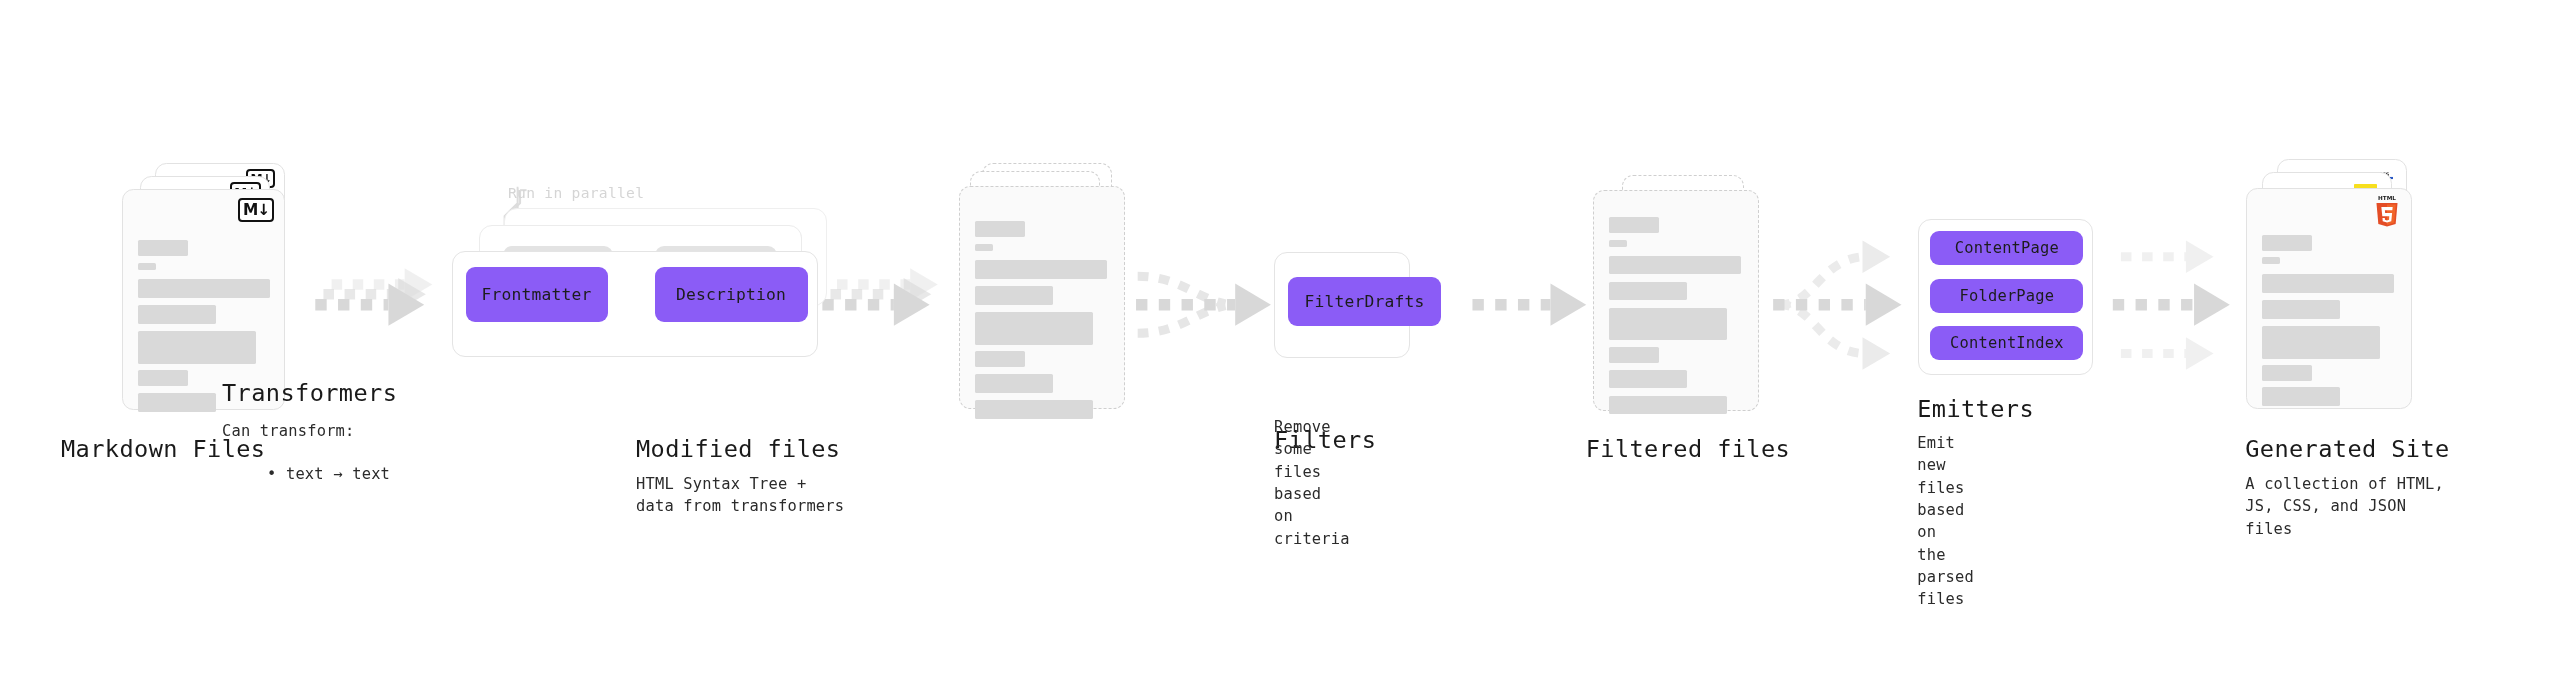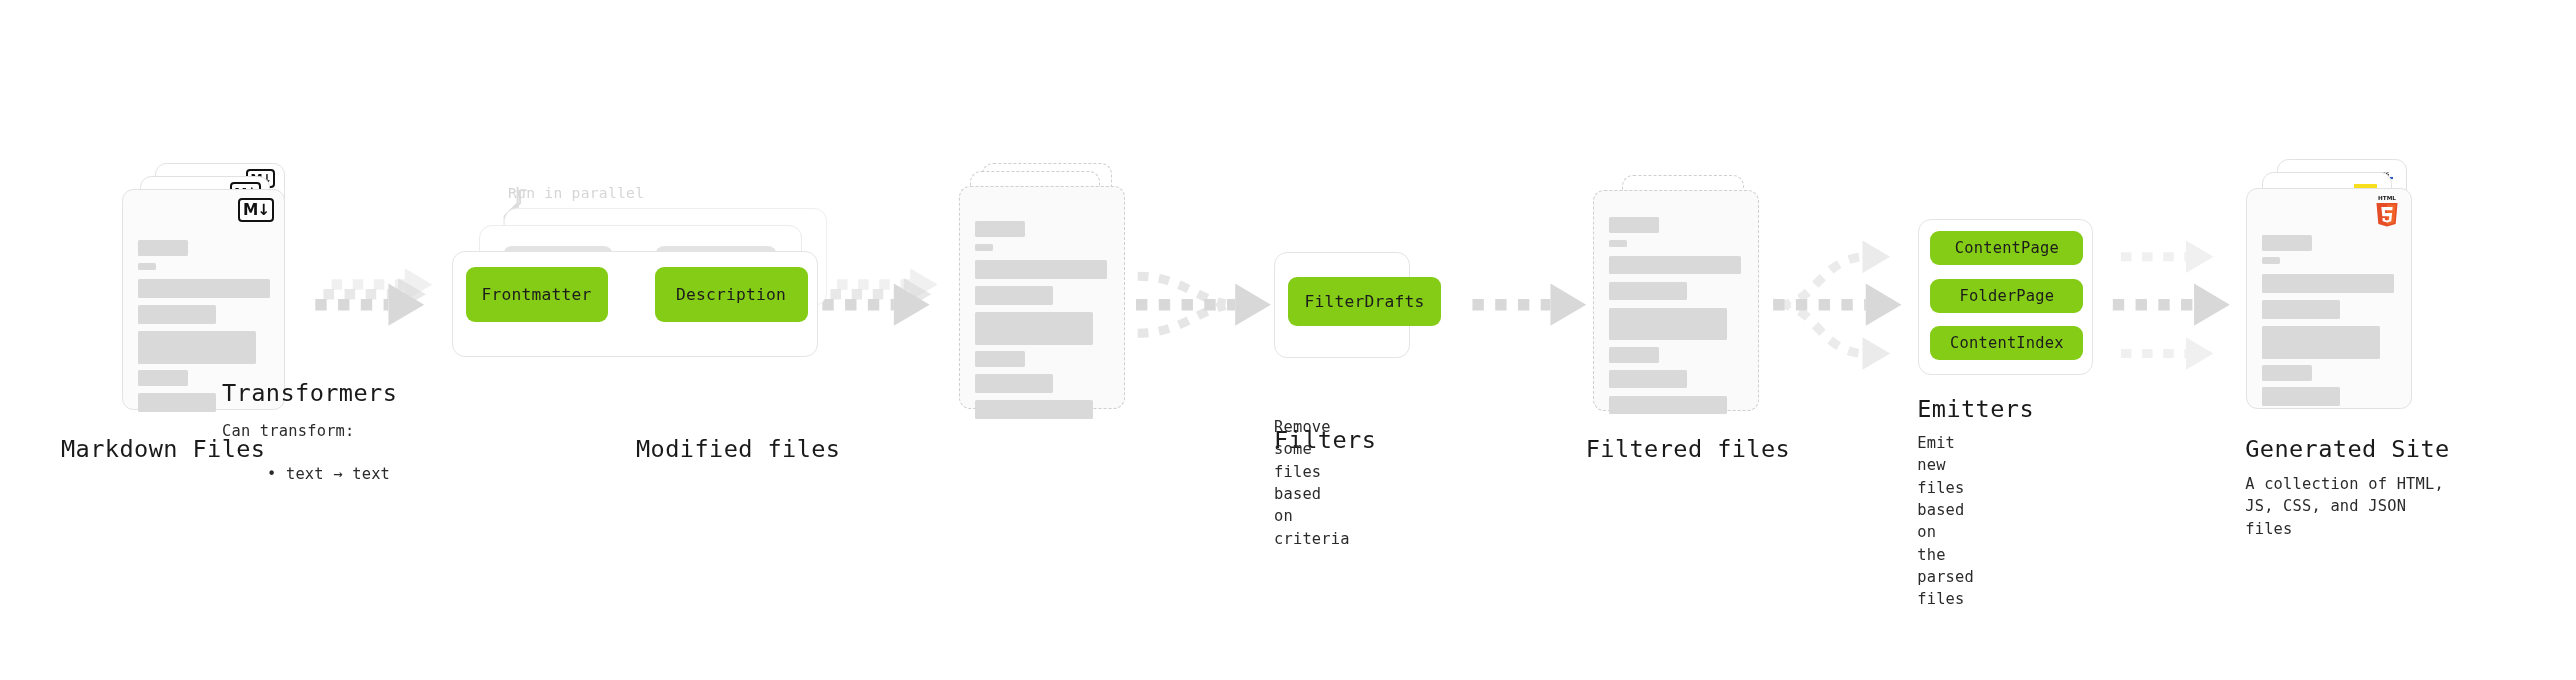--- a/index.html
+++ b/index.html
@@ -90,21 +90,21 @@
   
   .box {
     position: absolute;
     border: 1.6px solid #e4e4e4;
     border-radius: 13px;
     background: #ffffff;
   }
 
   .pill {
     position: absolute;
-    background: #84cc16;
+    background: #8b5cf6;
     border-radius: 9px;
     display: flex;
     align-items: center;
     justify-content: center;
     font-family: "DejaVu Sans Mono", "Liberation Mono", monospace;
     font-size: 16.3px;
     color: #1c1c1c;
     letter-spacing: 0.2px;
     white-space: nowrap;
   }
@@ -291,20 +291,22 @@
         <div class="skel" style="left:14.6px; top:73px; width:132px; height:18.7px;"></div>
         <div class="skel" style="left:14.6px; top:99px;width:78px;  height:18.7px;"></div>
         <div class="skel" style="left:14.6px; top:125px;width:118px; height:32.5px;"></div>
         <div class="skel" style="left:14.6px; top:164px;width:50px;  height:16.3px;"></div>
         <div class="skel" style="left:14.6px; top:187px;width:78px;  height:18.7px;"></div>
         <div class="skel" style="left:14.6px; top:213px;width:118px; height:18.7px;"></div>
       </div>
     </div>
 
     <div class="stage-title" style="position:absolute; left:-323px; top:272px;">Modified files</div>
+    <div class="stage-sub" style="position:absolute; left:-323px; top:310px;">HTML Syntax Tree +
+data from transformers</div>
   </div>
 
   <div class="stage" style="left:1274px; top:252px;">
     <div class="box" style="left:0px; top:0px; width:136px; height:106px;">
       <div class="pill" style="left:13px; top:24.4px; width:153px; height:49px;">FilterDrafts</div>
     </div>
 
     <div class="stage-title" style="position:absolute; left:0px; top:126px;margin-top:48px;">Filters</div>
     <div class="stage-sub" style="position:absolute; left:0px; top:164px;">Remove some files based
 on criteria</div>

